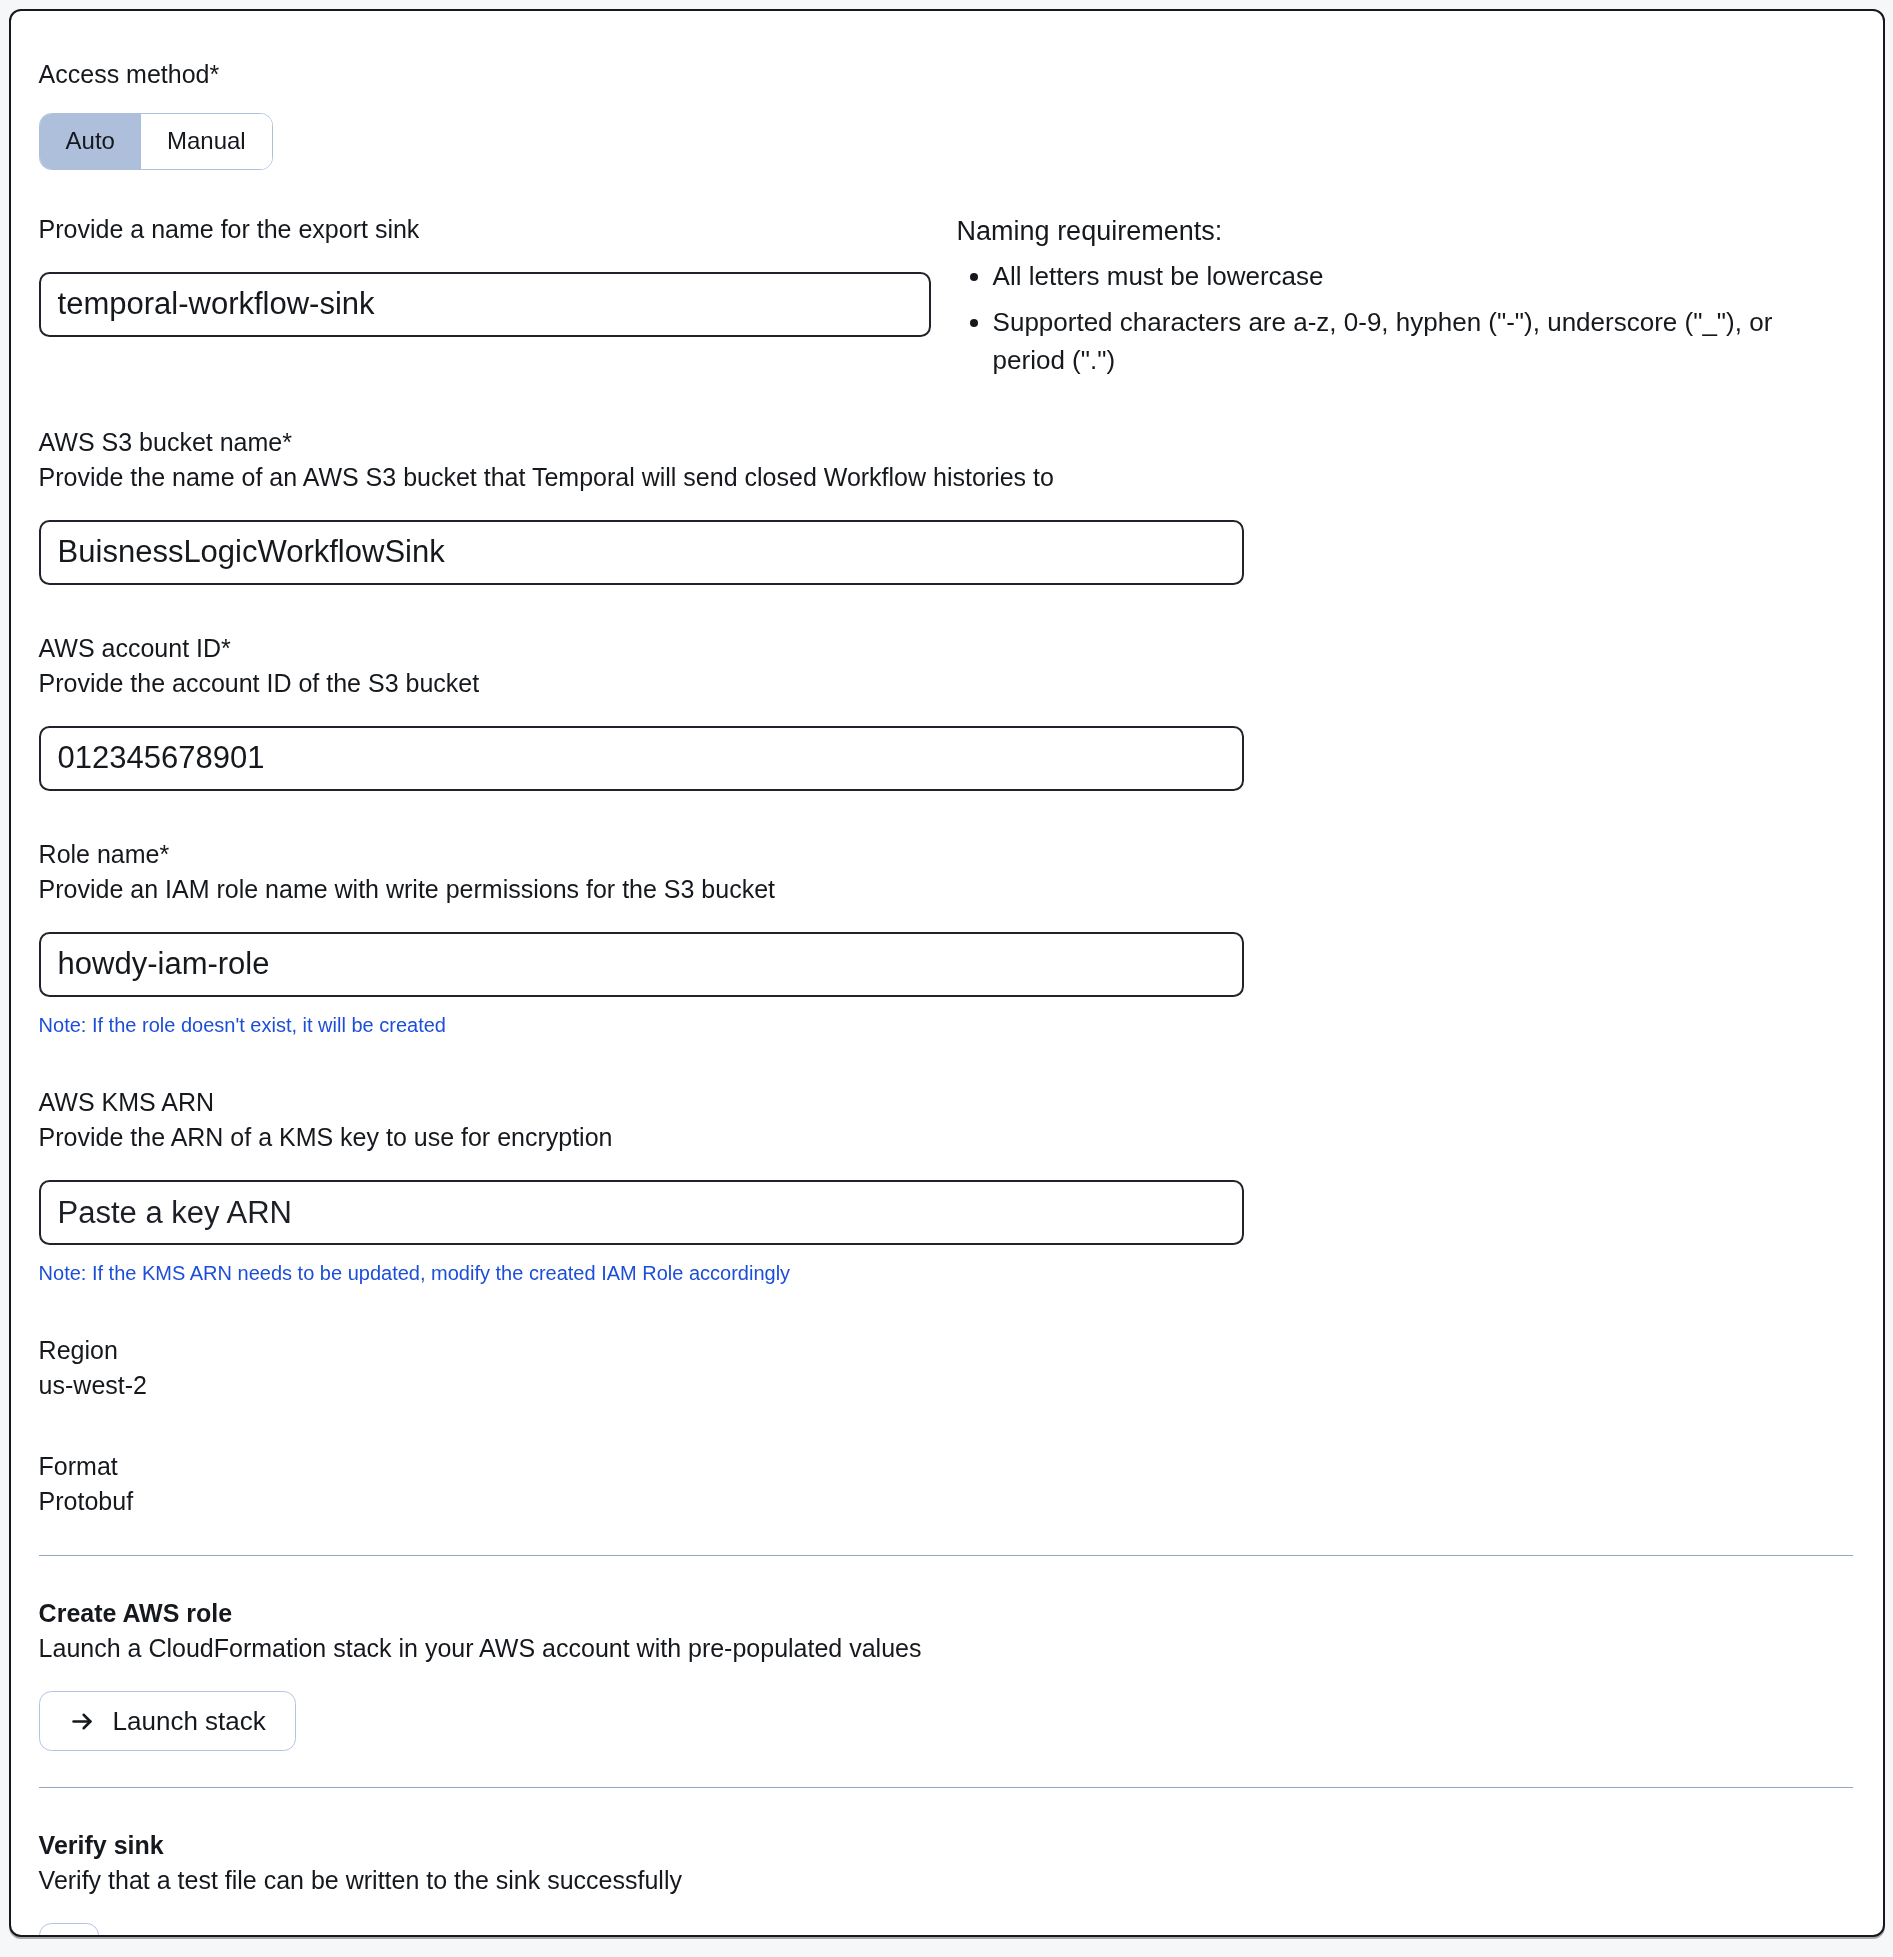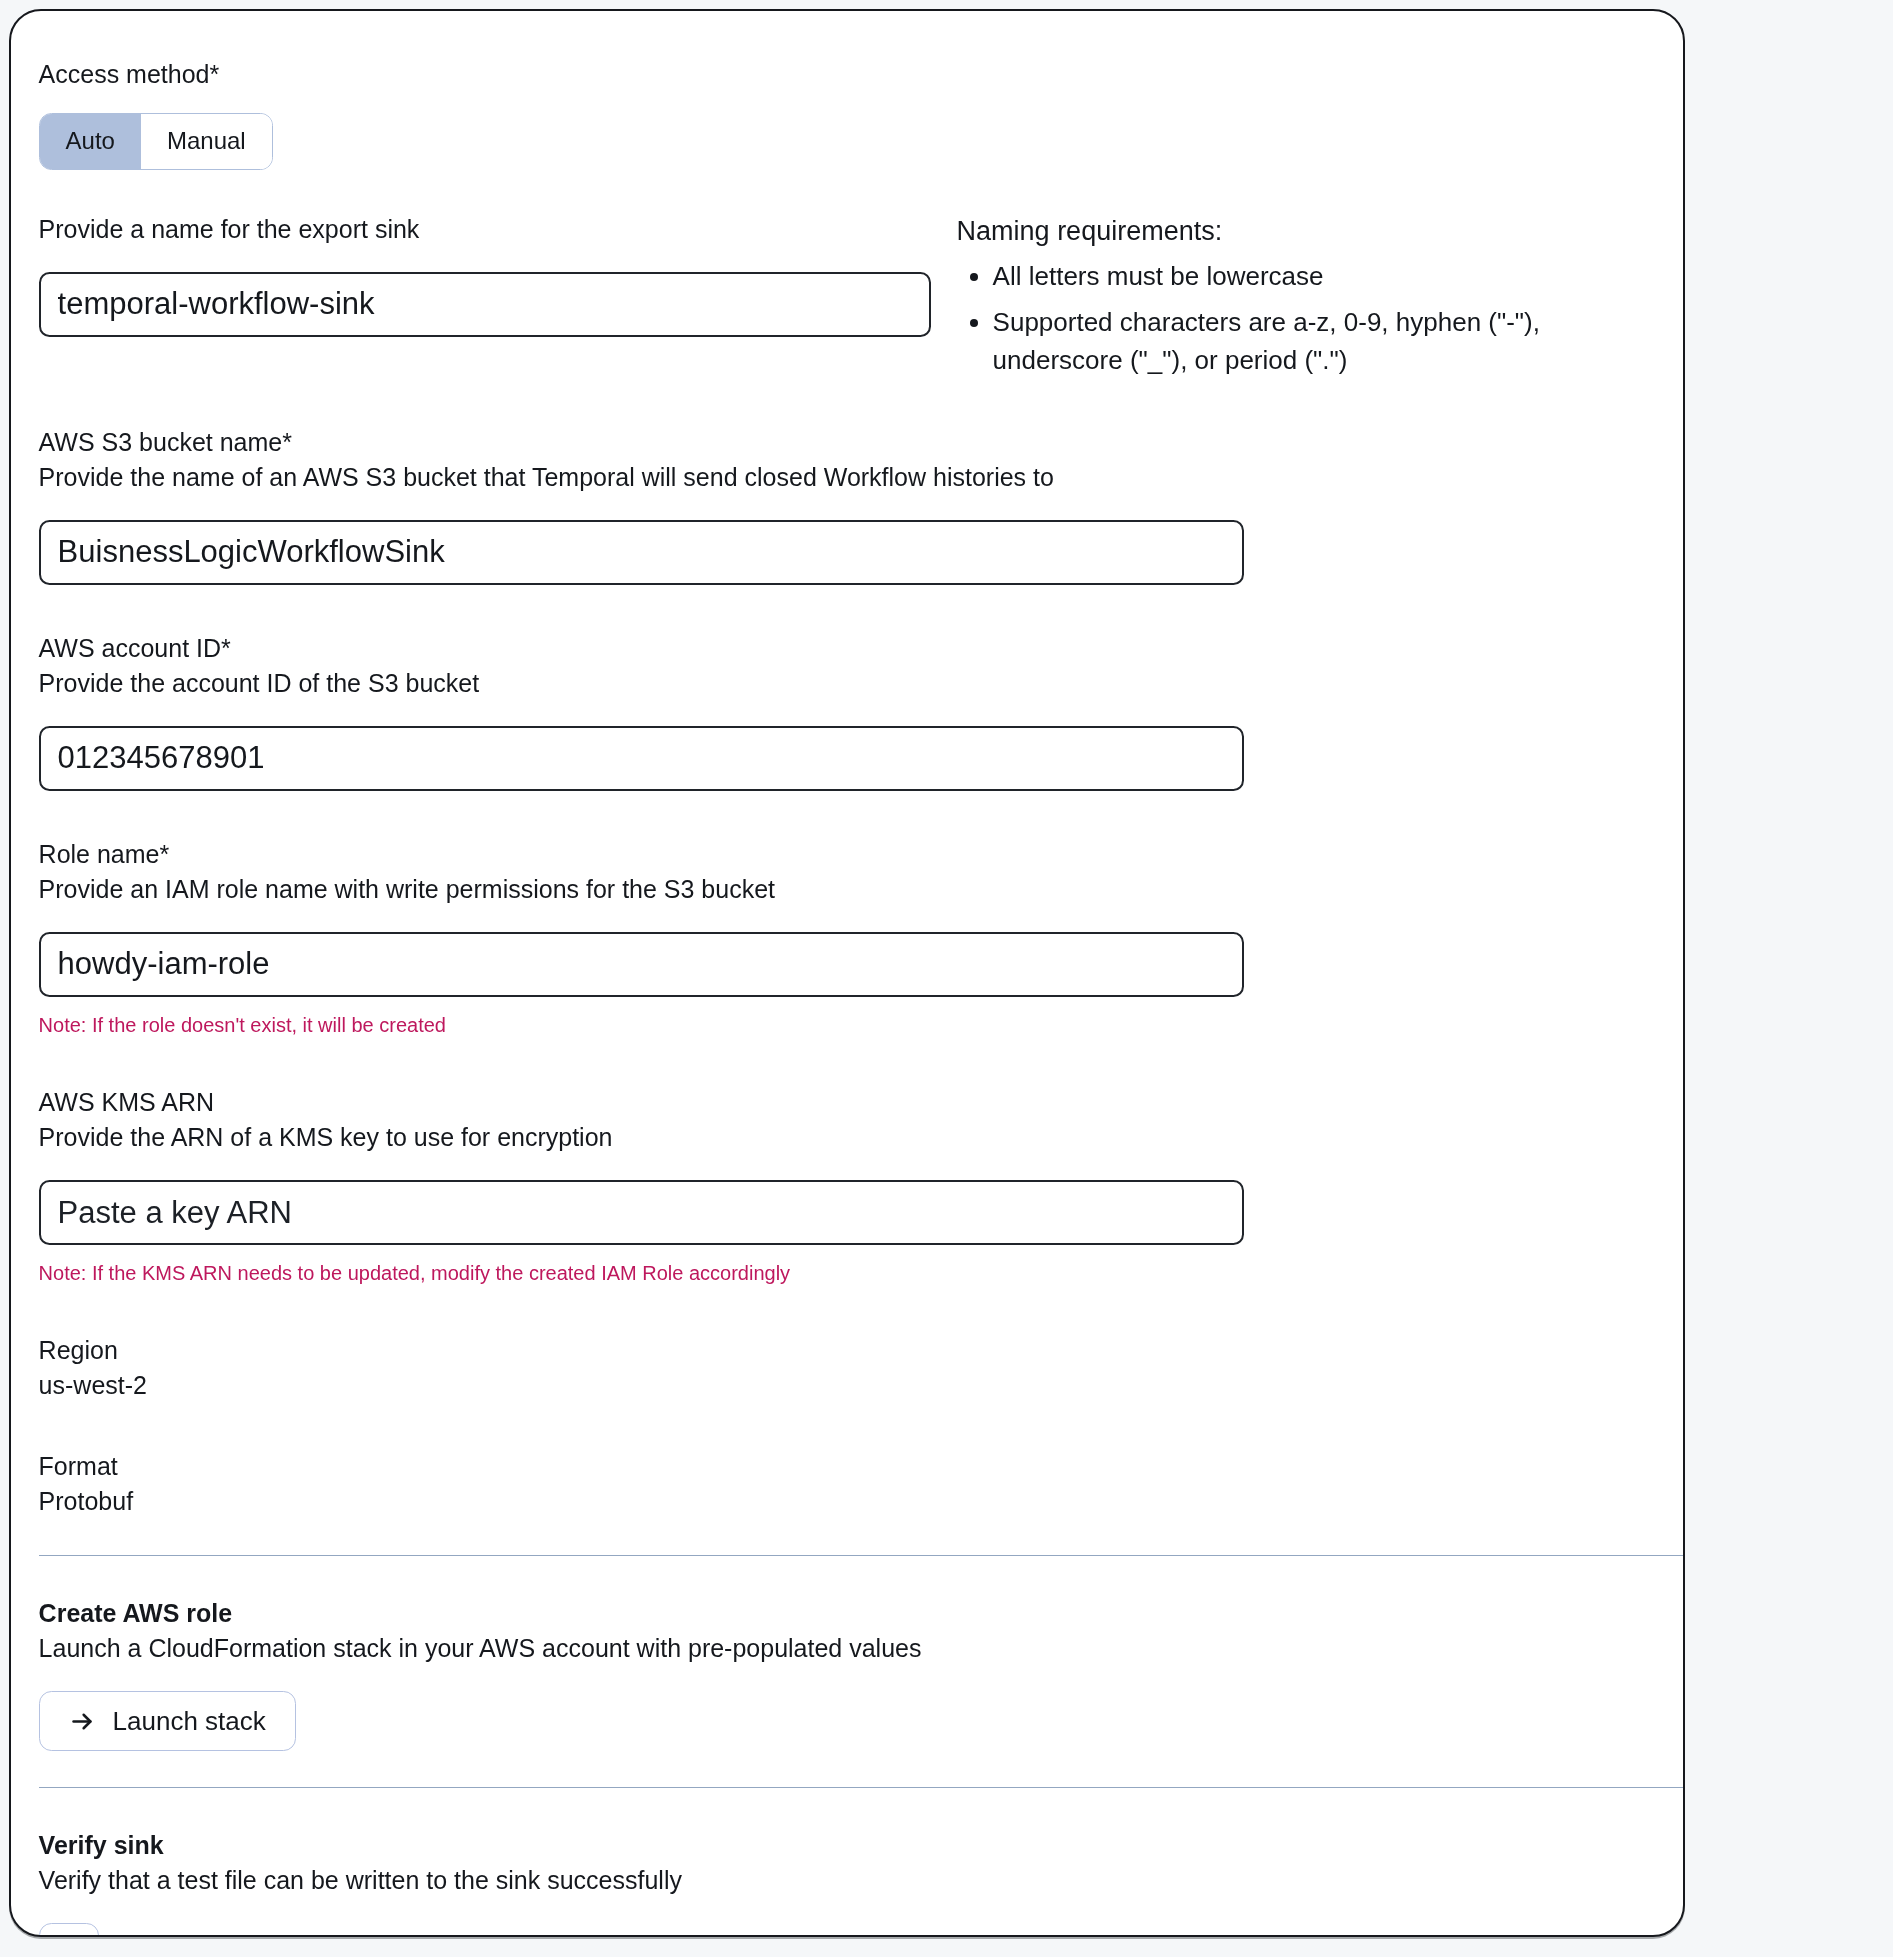--- a/index.html
+++ b/index.html
@@ -4,33 +4,33 @@
 <style>
   * { margin: 0; padding: 0; box-sizing: border-box; }
   html, body { width: 1894px; height: 1958px; }
   body {
     background: #f5f7f9;
     font-family: "Liberation Sans", "DejaVu Sans", sans-serif;
     color: #15181d;
     padding: 8.6px 8.6px 0 8.6px;
   }
   .card {
-    width: 1676px;
+    width: 1876px;
     height: 1928px;
     background: #ffffff;
     border: 2.9px solid #16181d;
-    border-radius: 32px;
+    border-radius: 12px;
     padding: 46px 34px 0 28px;
     overflow: hidden;
     box-shadow: 0 1.9px 0 rgba(20,22,26,0.35);
   }
   .label { font-size: 25px; line-height: 35px; color: #15181d; }
   .desc  { font-size: 25px; line-height: 35px; color: #15181d; }
   .section-title { font-size: 25px; line-height: 35px; font-weight: 700; }
-  .note { font-size: 20px; line-height: 27px; margin-top: 15.3px; color: #be185d; }
+  .note { font-size: 20px; line-height: 27px; margin-top: 15.3px; color: #1d4ed8; }
 
   
   .toggle {
     display: inline-flex;
     margin-top: 21px;
     border: 1.9px solid #aebfdc;
     border-radius: 12.4px;
     overflow: hidden;
     background: #ffffff;
   }

